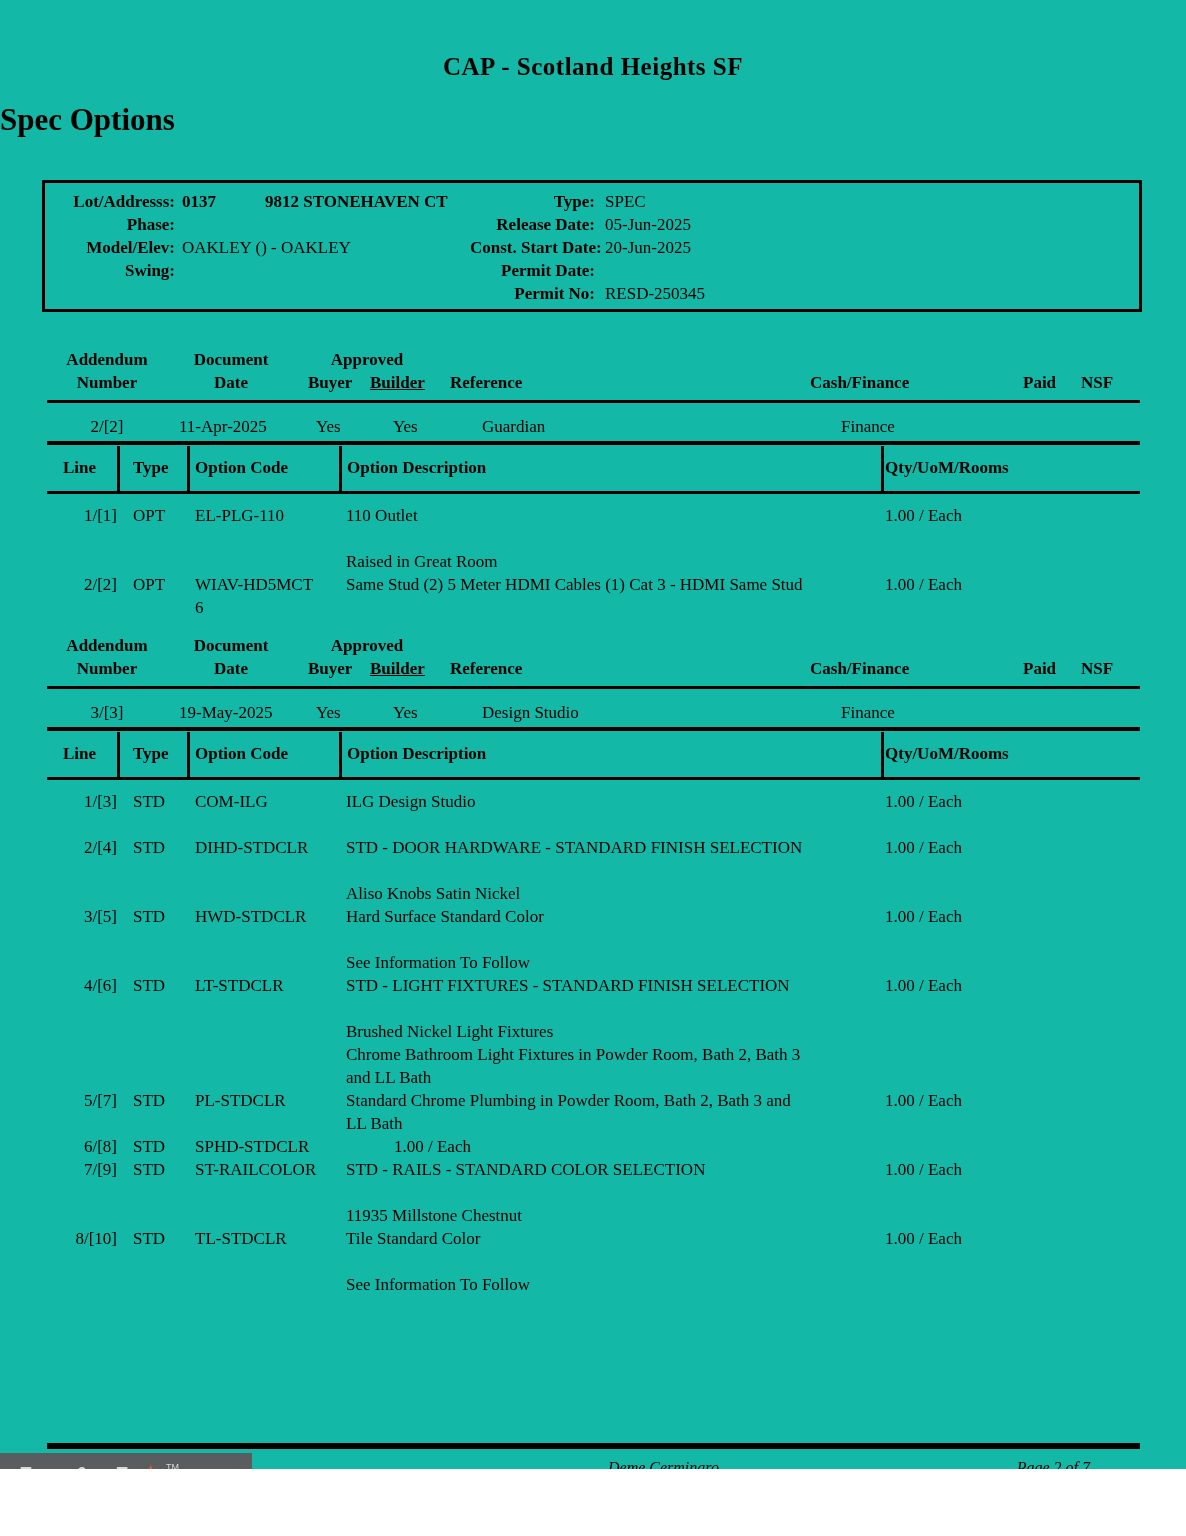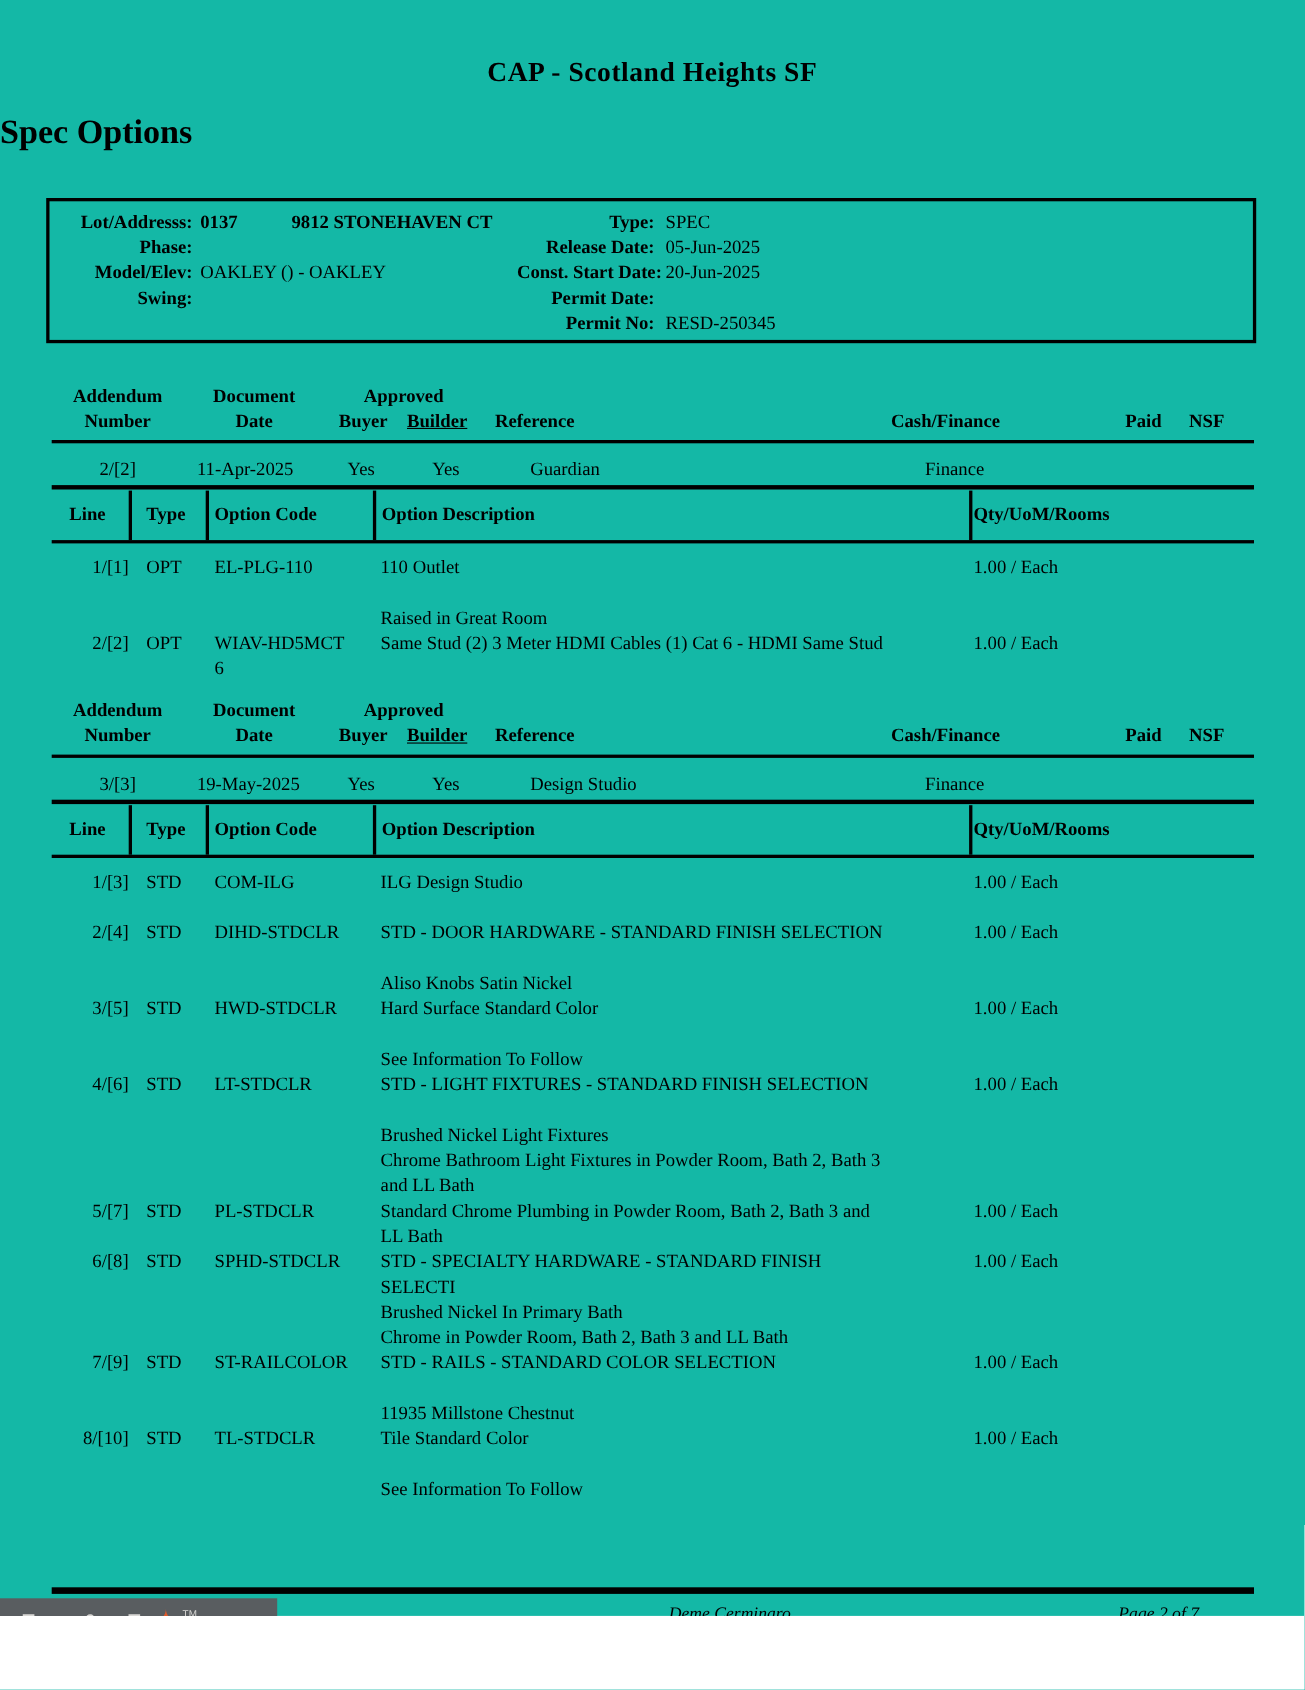--- a/index.html
+++ b/index.html
@@ -180,21 +180,21 @@
 
         <div class="line-row">
           <div class="c-line">2/[2]</div>
           <div class="c-type">OPT</div>
           <div class="c-code">
             <div>WIAV-HD5MCT</div>
             <div>6</div>
           </div>
           <div class="c-desc">
             <div class="main">
-              <div>Same Stud (2) 3 Meter HDMI Cables (1) Cat 6 - HDMI Same Stud</div>
+              <div>Same Stud (2) 5 Meter HDMI Cables (1) Cat 3 - HDMI Same Stud</div>
             </div>
           </div>
           <div class="c-qty">1.00 / Each</div>
         </div>
 
       </div>
     </section>
 
     <section class="addendum-block addendum-block2">
       <div class="add-header">
@@ -319,30 +319,20 @@
           </div>
           <div class="c-qty">1.00 / Each</div>
         </div>
 
         <div class="line-row">
           <div class="c-line">6/[8]</div>
           <div class="c-type">STD</div>
           <div class="c-code">
             <div>SPHD-STDCLR</div>
           </div>
-          <div class="c-desc">
-            <div class="main">
-              <div>STD - SPECIALTY HARDWARE - STANDARD FINISH</div>
-              <div>SELECTI</div>
-            </div>
-            <div class="details">
-              <div>Brushed Nickel In Primary Bath</div>
-              <div>Chrome in Powder Room, Bath 2, Bath 3 and LL Bath</div>
-            </div>
-          </div>
           <div class="c-qty">1.00 / Each</div>
         </div>
 
         <div class="line-row">
           <div class="c-line">7/[9]</div>
           <div class="c-type">STD</div>
           <div class="c-code">
             <div>ST-RAILCOLOR</div>
           </div>
           <div class="c-desc">

